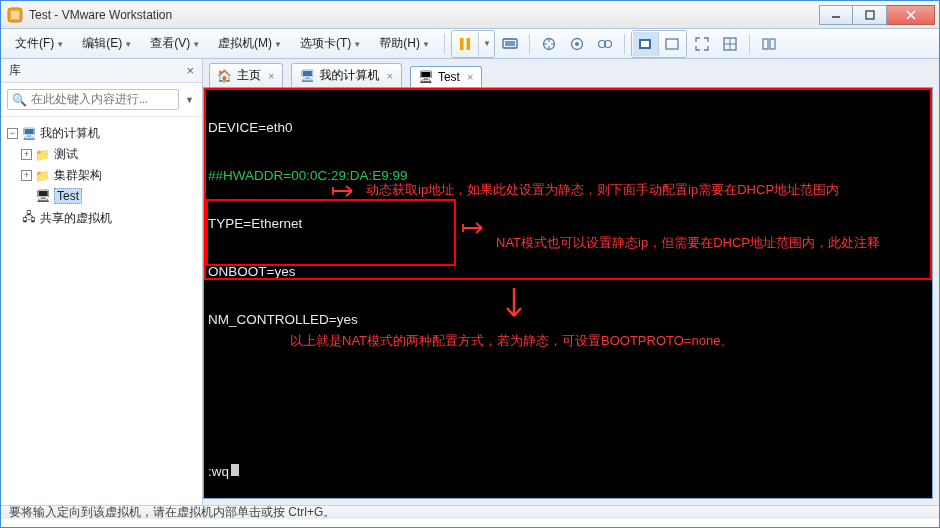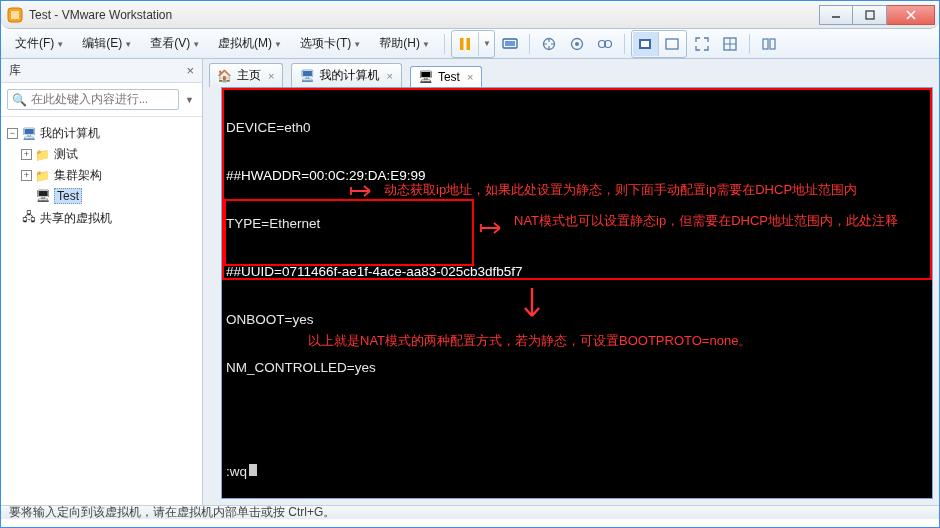--- a/index.html
+++ b/index.html
@@ -1,19 +1,19 @@
 <!DOCTYPE html>
 <html><head>
 <meta charset="utf-8">
 <style>
 * { margin: 0; padding: 0; box-sizing: border-box; font-family: "Microsoft YaHei", "Segoe UI", Tahoma, sans-serif; }
 body { width: 940px; height: 528px; overflow: hidden; background: #fff; border: 1px solid #3a8de8; }
 
 
-.titlebar { height: 28px; background: linear-gradient(#f8f8f8,#e8e8e8); display: flex; align-items: center; padding: 0 4px; border-bottom: 1px solid #b0c4de; border-radius: 9px; }
+.titlebar { height: 28px; background: linear-gradient(#f8f8f8,#e8e8e8); display: flex; align-items: center; padding: 0 4px; border-bottom: 1px solid #b0c4de; }
 .titlebar .app-icon { width: 16px; height: 16px; margin: 0 6px 0 2px; display: flex; align-items: center; justify-content: center; }
 .titlebar .title { font-size: 12px; color: #333; flex: 1; }
 .win-controls { display: flex; gap: 0; }
 .win-btn { width: 34px; height: 20px; border: 1px solid #8aa6c1; background: linear-gradient(#f6f9fc,#dce6f0); display: flex; align-items: center; justify-content: center; font-size: 10px; cursor: pointer; }
 .win-btn.close { background: linear-gradient(#f3a09a,#e8655a); border-color: #b85d50; color: #fff; width: 48px; }
 .win-btn + .win-btn { border-left: none; }
 
 
 .menubar { height: 30px; background: linear-gradient(#fafcff,#e8f0f8); border-bottom: 1px solid #b4c7dc; display: flex; align-items: center; padding: 0 6px; gap: 2px; }
 .menu-item { font-size: 12px; padding: 3px 8px; cursor: pointer; color: #222; }
@@ -48,25 +48,25 @@
 .monitor-icon { color: #3a70b0; }
 
 
 .content { flex: 1; display: flex; flex-direction: column; background: #e9eff5; }
 .tabbar { height: 28px; display: flex; align-items: flex-end; padding: 4px 6px 0 6px; gap: 8px; }
 .tab { display: flex; align-items: center; gap: 5px; padding: 3px 8px; border: 1px solid #a8bbd0; border-bottom: none; background: linear-gradient(#fdfefe,#e9f0f6); border-radius: 3px 3px 0 0; font-size: 12px; cursor: pointer; }
 .tab.active { background: #fff; border-color: #7da7d9; }
 .tab .tab-close { font-size: 11px; color: #888; cursor: pointer; margin-left: 2px; }
 .tab .tab-icon { width: 14px; height: 14px; display: inline-flex; align-items: center; justify-content: center; }
 
-.terminal-wrap { flex: 1; margin: 0 6px 6px 18px; background: #000; border: 1px solid #7da7d9; position: relative; overflow: hidden; }
+.terminal-wrap { flex: 1; margin: 0 6px 6px 0; background: #000; border: 1px solid #7da7d9; position: relative; overflow: hidden; }
 .terminal { position: absolute; inset: 0; padding: 0; font-family: "Consolas","Courier New",monospace; font-size: 13.5px; line-height: 16px; color: #ddd; white-space: pre; }
 .red-frame { position: absolute; border: 2px solid #f00; pointer-events: none; }
 .term-line { padding-left: 4px; }
-.cyan   { color: #ffffff; } 
+.cyan   { color: #22c55e; } 
 .white  { color: #e8e8e8; }
 .annotation { position: absolute; color: #f33; font-size: 13px; font-family: "Microsoft YaHei",sans-serif; }
 .arrow-svg { position: absolute; }
 .cursor-line { position: absolute; bottom: 18px; left: 4px; }
 .cursor-block { display:inline-block; width: 8px; height: 2px; background: #ddd; vertical-align: baseline; }
 
 
 .statusbar { height: 14px; background: linear-gradient(#f6f8fa,#e6ecf2); border-top: 1px solid #c4d2e0; font-size: 12px; color: #444; display: flex; align-items: center; padding: 0 8px; }
 
 </style>
@@ -243,21 +243,20 @@
         <span>Test</span>
         <span class="tab-close">×</span>
       </div>
     </div>
 
     <div class="terminal-wrap">
       <div class="terminal">
         <div class="term-line white">DEVICE=eth0</div>
         <div class="term-line cyan">##HWADDR=00:0C:29:DA:E9:99</div>
         <div class="term-line white">TYPE=Ethernet</div>
-        <div class="term-line cyan">##UUID=0711466f-ae1f-4ace-aa83-025cb3dfb5f7</div>
         <div class="term-line white">ONBOOT=yes</div>
         <div class="term-line white">NM_CONTROLLED=yes</div>
         
         
         
 
         <div class="cursor-line white"><span>:wq</span><span class="cursor-block" style="margin-left:2px;height:12px;width:8px;background:#ccc;"></span></div>
       </div>
 
       <div class="red-frame" style="left:0;top:0;right:0;height:192px"></div>
@@ -265,21 +264,21 @@
       <div class="red-frame" style="left:2px;top:111px;width:250px;height:67px"></div>
 
       <svg class="arrow-svg" style="left:128px;top:96px" width="30" height="14">
         <path d="M1 7 H20 M20 7 L14 2 M20 7 L14 12 M1 3 v8" stroke="#f33" stroke-width="1.8" fill="none"></path>
       </svg>
       <div class="annotation" style="left:162px;top:93px">动态获取ip地址，如果此处设置为静态，则下面手动配置ip需要在DHCP地址范围内</div>
 
       <svg class="arrow-svg" style="left:258px;top:133px" width="30" height="14">
         <path d="M1 7 H20 M20 7 L14 2 M20 7 L14 12 M1 3 v8" stroke="#f33" stroke-width="1.8" fill="none"></path>
       </svg>
-      <div class="annotation" style="left:292px;top:124px">NAT模式也可以设置静态ip，但需要在DHCP地址范围内，此处注释</div>
+      <div class="annotation" style="left:292px;top:146px">NAT模式也可以设置静态ip，但需要在DHCP地址范围内，此处注释</div>
 
       <svg class="arrow-svg" style="left:300px;top:198px" width="20" height="40">
         <path d="M10 2 V30 M10 30 L3 22 M10 30 L17 22" stroke="#f33" stroke-width="2.4" fill="none"></path>
       </svg>
       <div class="annotation" style="left:86px;top:244px">以上就是NAT模式的两种配置方式，若为静态，可设置BOOTPROTO=none。</div>
     </div>
   </div>
 </div>
 
 <div class="statusbar">

